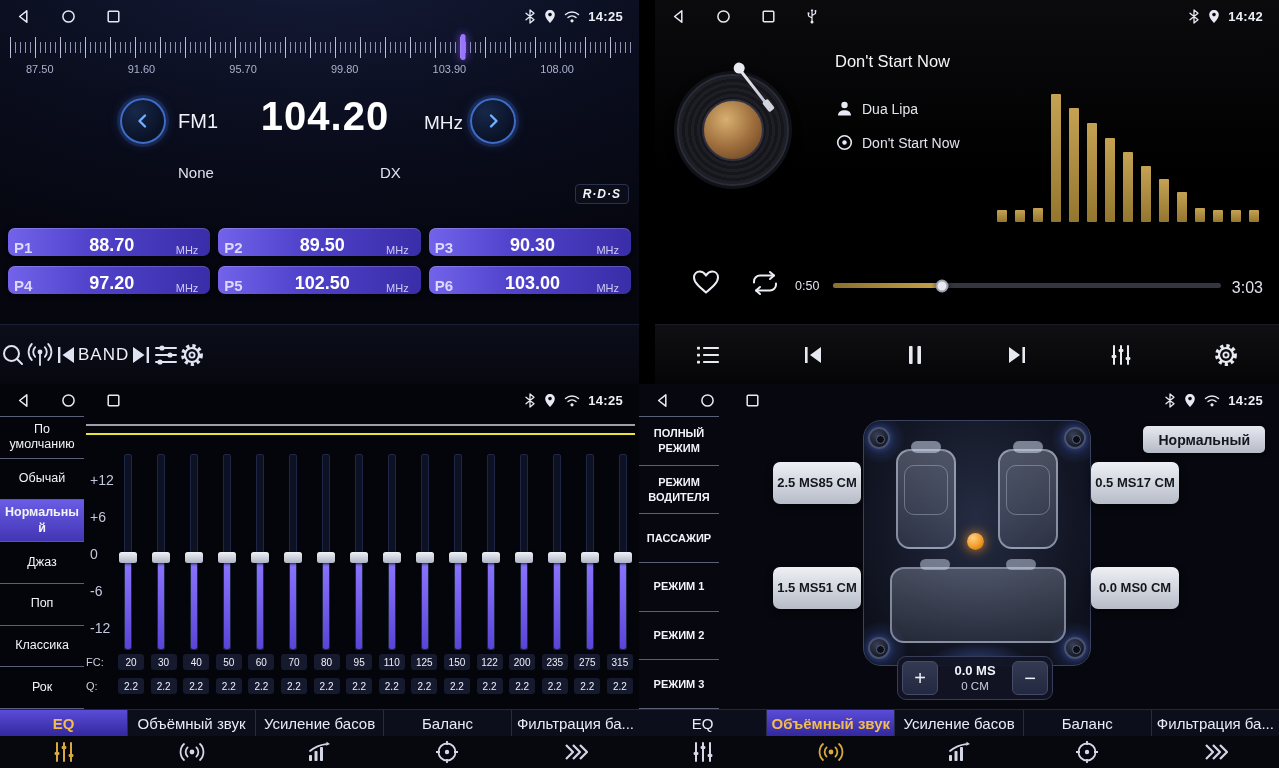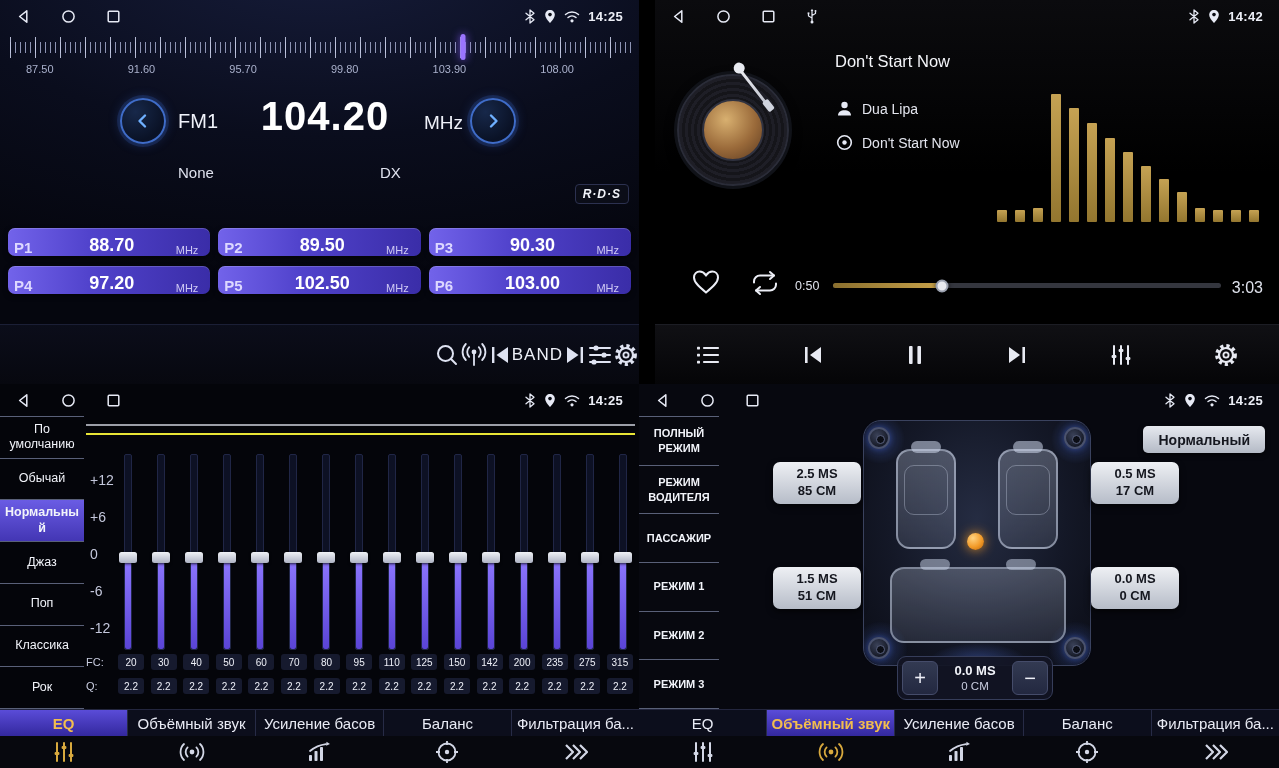--- a/index.html
+++ b/index.html
@@ -30,21 +30,21 @@
 .freq-display{position:absolute;left:240px;top:94px;width:170px;text-align:center;font-size:40px;font-weight:700;letter-spacing:1px;color:#fff;}
 .freq-unit{position:absolute;left:424px;top:112px;font-size:19px;color:#eef0f8;}
 .stereo-mode{position:absolute;left:178px;top:164px;font-size:15px;color:#dfe2ee;}
 .dx-mode{position:absolute;left:380px;top:164px;font-size:15px;color:#dfe2ee;}
 .rds-badge{position:absolute;right:10px;top:184px;padding:2px 7px;border:1px solid #2c3150;border-radius:4px;background:#0b0d18;font-size:12px;font-style:italic;font-weight:800;letter-spacing:1px;color:#f2f4fa;}
 .presets{position:absolute;left:8px;right:8px;top:228px;display:grid;grid-template-columns:1fr 1fr 1fr;gap:10px 8px;}
 .preset{height:28px;border-radius:7px;background:linear-gradient(90deg,#7263ea 0%,#5143cc 40%,#3a2da8 100%);box-shadow:inset 0 1px 0 rgba(255,255,255,.18),0 2px 5px rgba(0,0,0,.5);display:flex;align-items:flex-end;padding:0 12px 0 6px;}
 .preset-name{width:34px;text-align:left;font-size:15px;font-weight:600;color:#ddd8ff;}
 .preset-freq{flex:1;text-align:center;font-size:18px;font-weight:600;color:#fff;}
 .preset-unit{font-size:11px;color:#cfc9f4;}
-.radio-toolbar{position:absolute;left:0;right:0;bottom:0;height:60px;background:linear-gradient(180deg,#0b0d1a,#07080f);border-top:1px solid #1b1f36;display:flex;align-items:center;justify-content:flex-end;color:#dfe3f2;}
+.radio-toolbar{position:absolute;left:0;right:0;bottom:0;height:60px;background:linear-gradient(180deg,#0b0d1a,#07080f);border-top:1px solid #1b1f36;display:flex;align-items:center;justify-content:flex-start;color:#dfe3f2;}
 .band-btn{font-size:17px;letter-spacing:1px;color:#eef0f8;}
 
 
 .p-player{background:linear-gradient(180deg,#0b0b0e 0%,#000 45%);margin-left:16px;}
 .disc{position:absolute;left:22px;top:74px;width:112px;height:112px;border-radius:50%;background:repeating-radial-gradient(circle at 50% 50%,#15151a 0 3px,#1e1e26 3px 6px);border:2px solid #2a2c38;box-shadow:0 0 0 3px #101218,0 4px 12px rgba(0,0,0,.8);}
 .disc-label{position:absolute;left:50%;top:50%;transform:translate(-50%,-50%);width:62px;height:62px;border-radius:50%;background:radial-gradient(circle at 38% 32%,#d8b070,#9a6a3a 55%,#5c3a20 100%);border:2px solid #303240;}
 .tonearm{position:absolute;left:58px;top:-8px;width:3px;height:52px;background:linear-gradient(180deg,#f0f0f4,#b8bcc8);border-radius:2px;transform:rotate(-38deg);transform-origin:top center;}
 .tonearm::before{content:"";position:absolute;top:-5px;left:50%;transform:translateX(-50%);width:11px;height:11px;border-radius:50%;background:#e8eaf0;}
 .tonearm::after{content:"";position:absolute;bottom:-2px;left:50%;transform:translateX(-50%);width:7px;height:12px;border-radius:2px;background:#d0d4de;}
 .song-title{position:absolute;left:180px;top:52px;font-size:16.5px;color:#f4f5f9;}
@@ -108,21 +108,21 @@
 .seat.fl{left:32px;top:28px;}
 .seat.fr{left:134px;top:28px;}
 .bench{position:absolute;left:26px;top:146px;width:176px;height:76px;border:2px solid rgba(205,215,235,.5);border-radius:14px;background:linear-gradient(180deg,rgba(200,210,230,.28),rgba(150,160,185,.16));}
 .bench::before,.bench::after{content:"";position:absolute;top:-10px;width:30px;height:11px;border-radius:6px;background:rgba(205,215,235,.5);}
 .bench::before{left:28px;}
 .bench::after{right:28px;}
 .spk{position:absolute;width:22px;height:22px;border-radius:50%;background:radial-gradient(circle at 40% 35%,#3a4158,#171b28 70%);border:2px solid #4a526e;box-shadow:0 0 6px rgba(80,120,255,.4);}
 .spk::after{content:"";position:absolute;left:50%;top:50%;width:7px;height:7px;margin:-3.5px;border-radius:50%;background:#0c0e16;border:1px solid #5a6280;}
 .spk.tl{left:4px;top:6px;}.spk.tr{right:4px;top:6px;}.spk.bl{left:4px;bottom:6px;}.spk.br{right:4px;bottom:6px;}
 .center-dot{position:absolute;left:103px;top:112px;width:17px;height:17px;border-radius:50%;background:radial-gradient(circle at 35% 30%,#ffd280,#f29a28 55%,#b86408);box-shadow:0 0 12px rgba(242,154,40,.9);}
-.dbox{position:absolute;width:88px;height:42px;border-radius:7px;background:linear-gradient(180deg,#eef0f4,#b6bcc8);color:#14161e;display:flex;flex-direction:column;align-items:center;justify-content:center;font-size:13px;font-weight:700;line-height:1.3;box-shadow:0 3px 6px rgba(0,0,0,.6);}
+.dbox{position:absolute;width:88px;height:42px;border-radius:7px;background:linear-gradient(180deg,#eef0f4,#b6bcc8);color:#14161e;display:flex;flex-direction:row;align-items:center;justify-content:center;font-size:13px;font-weight:700;line-height:1.3;box-shadow:0 3px 6px rgba(0,0,0,.6);}
 .dbox.fl{left:134px;top:78px;}
 .dbox.fr{left:452px;top:78px;}
 .dbox.rl{left:134px;top:183px;}
 .dbox.rr{left:452px;top:183px;}
 .adjuster{position:absolute;left:258px;top:272px;width:156px;height:44px;display:flex;align-items:center;gap:6px;background:rgba(18,21,36,.92);border:1px solid #363d5a;border-radius:9px;padding:4px;z-index:3;}
 .adj-btn{width:36px;height:34px;border-radius:6px;background:linear-gradient(180deg,#333a52,#232840);border:1px solid #454c6a;color:#eef0f8;font-size:20px;display:flex;align-items:center;justify-content:center;}
 .adj-val{flex:1;text-align:center;line-height:1.25;}
 .adj-ms{font-size:13px;font-weight:700;color:#f2f4fa;}
 .adj-cm{font-size:11.5px;color:#c9cde0;}
 </style>
@@ -603,21 +603,21 @@
             <span class="param-cell">30</span>
             <span class="param-cell">40</span>
             <span class="param-cell">50</span>
             <span class="param-cell">60</span>
             <span class="param-cell">70</span>
             <span class="param-cell">80</span>
             <span class="param-cell">95</span>
             <span class="param-cell">110</span>
             <span class="param-cell">125</span>
             <span class="param-cell">150</span>
-            <span class="param-cell">142</span>
+            <span class="param-cell">122</span>
             <span class="param-cell">200</span>
             <span class="param-cell">235</span>
             <span class="param-cell">275</span>
             <span class="param-cell">315</span>
         </div>
       </div>
       <div class="param-row q">
         <span class="param-label">Q:</span>
         <div class="param-cells">
           <span class="param-cell">2.2</span>

